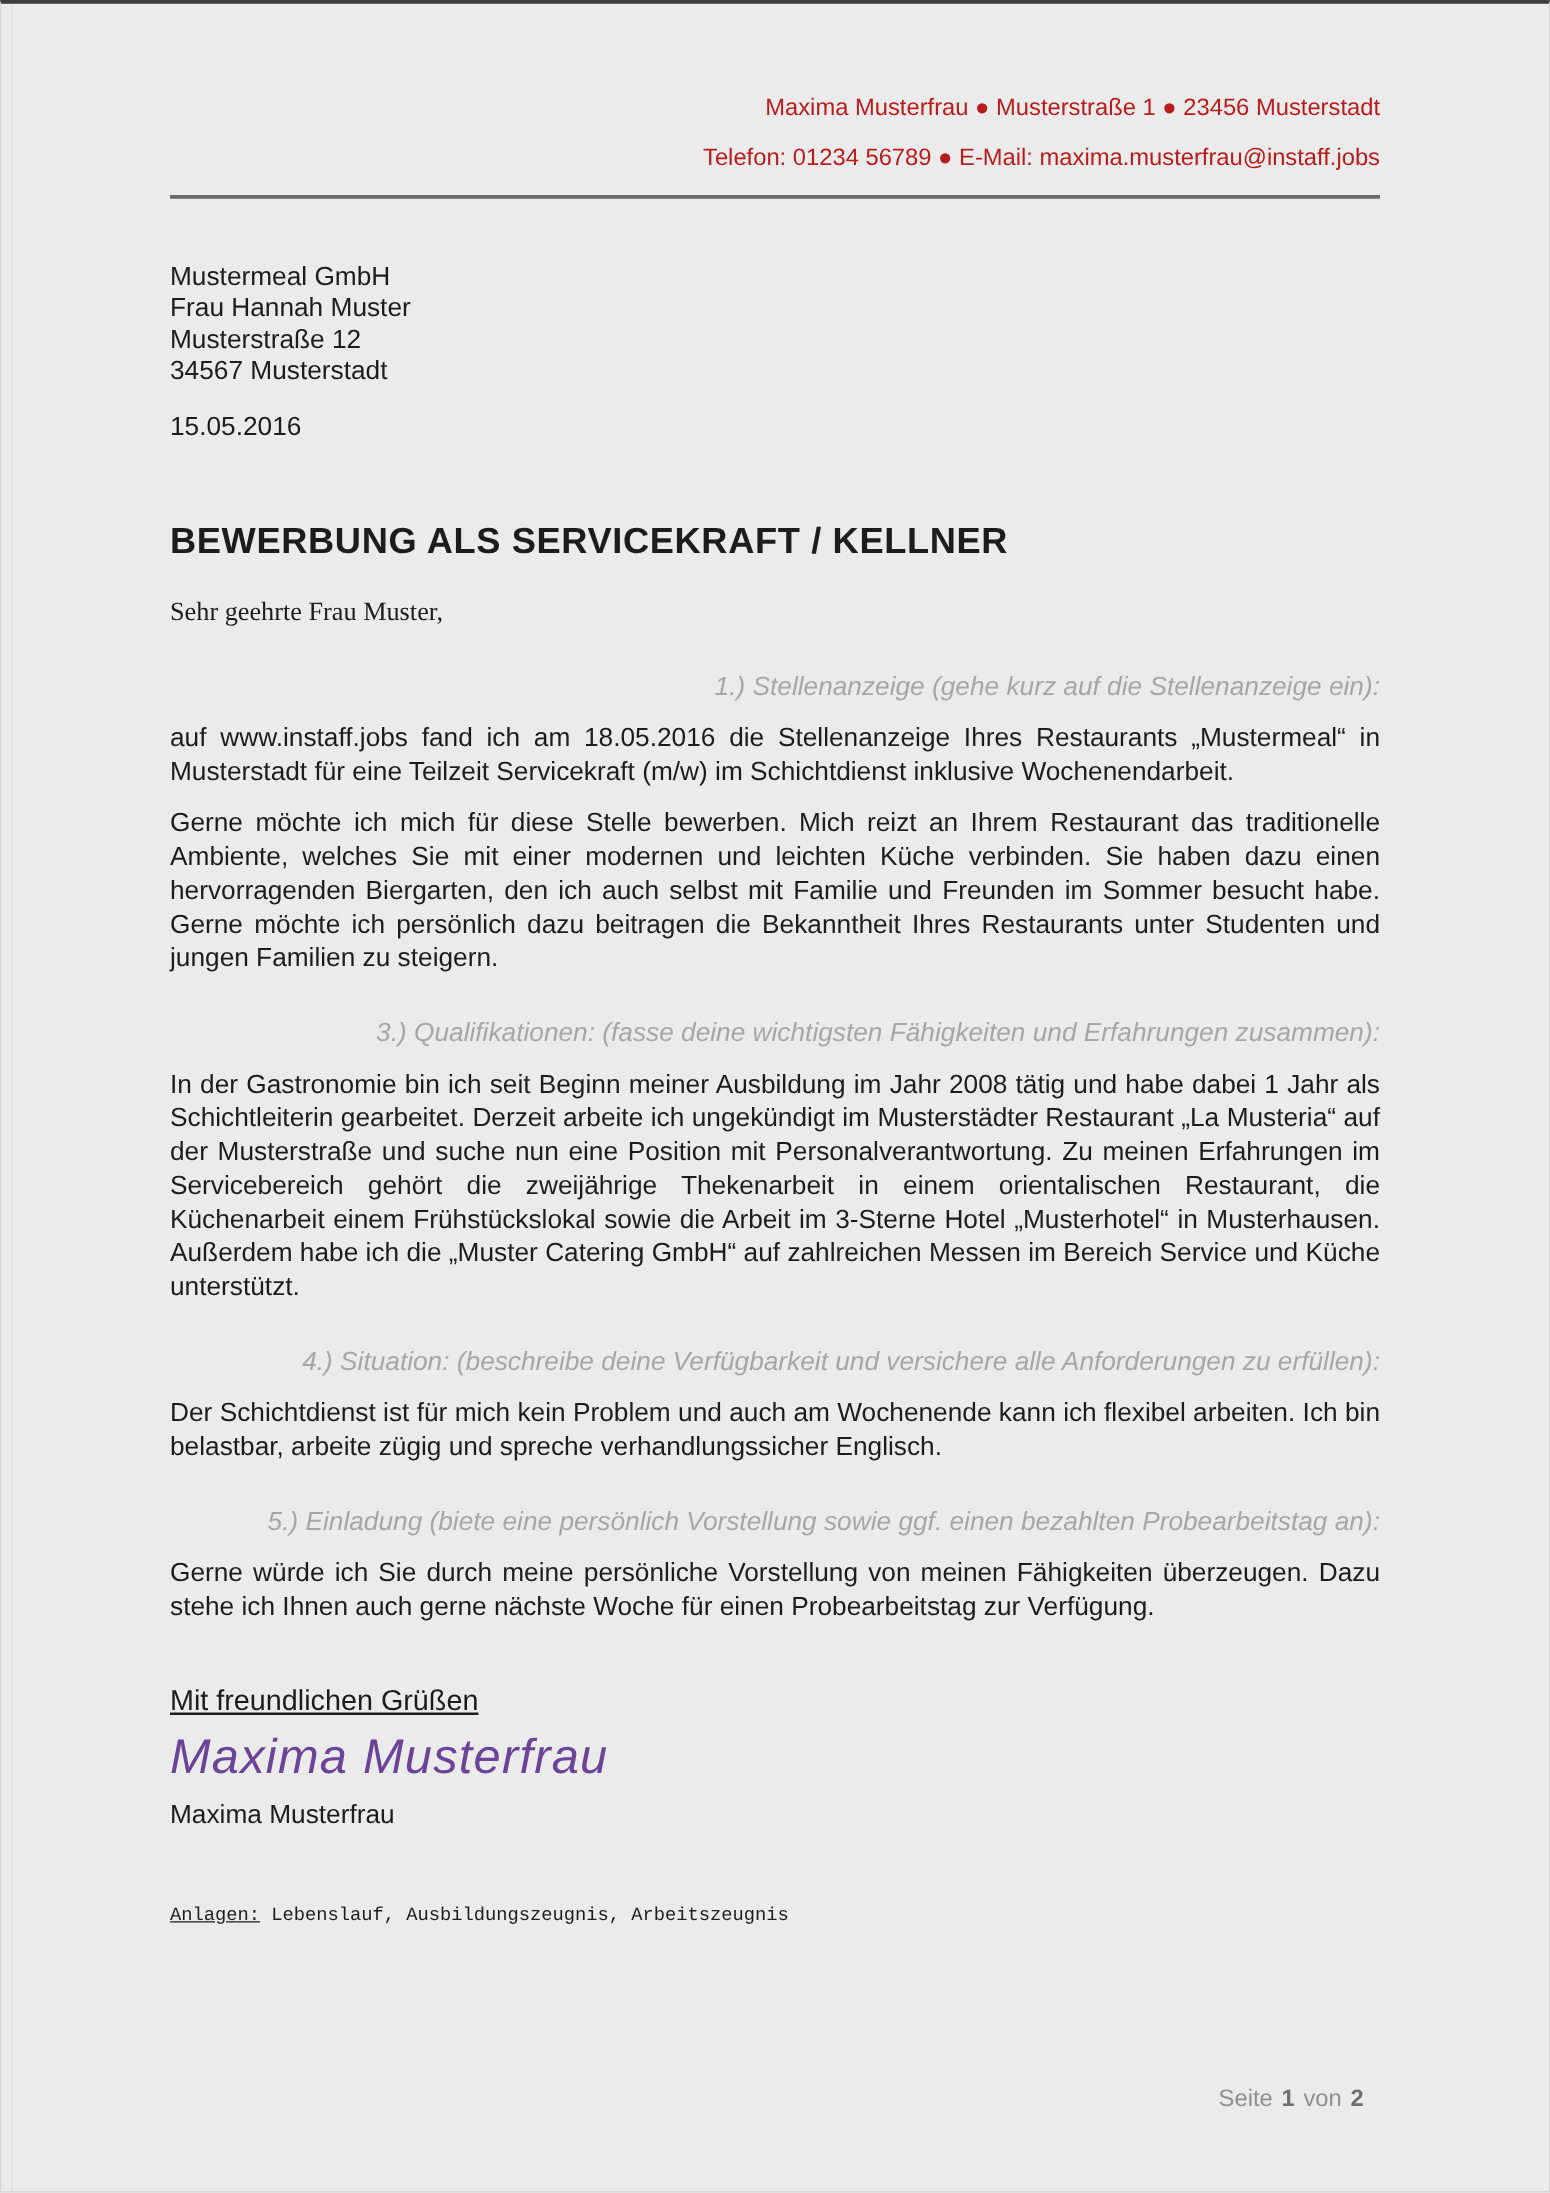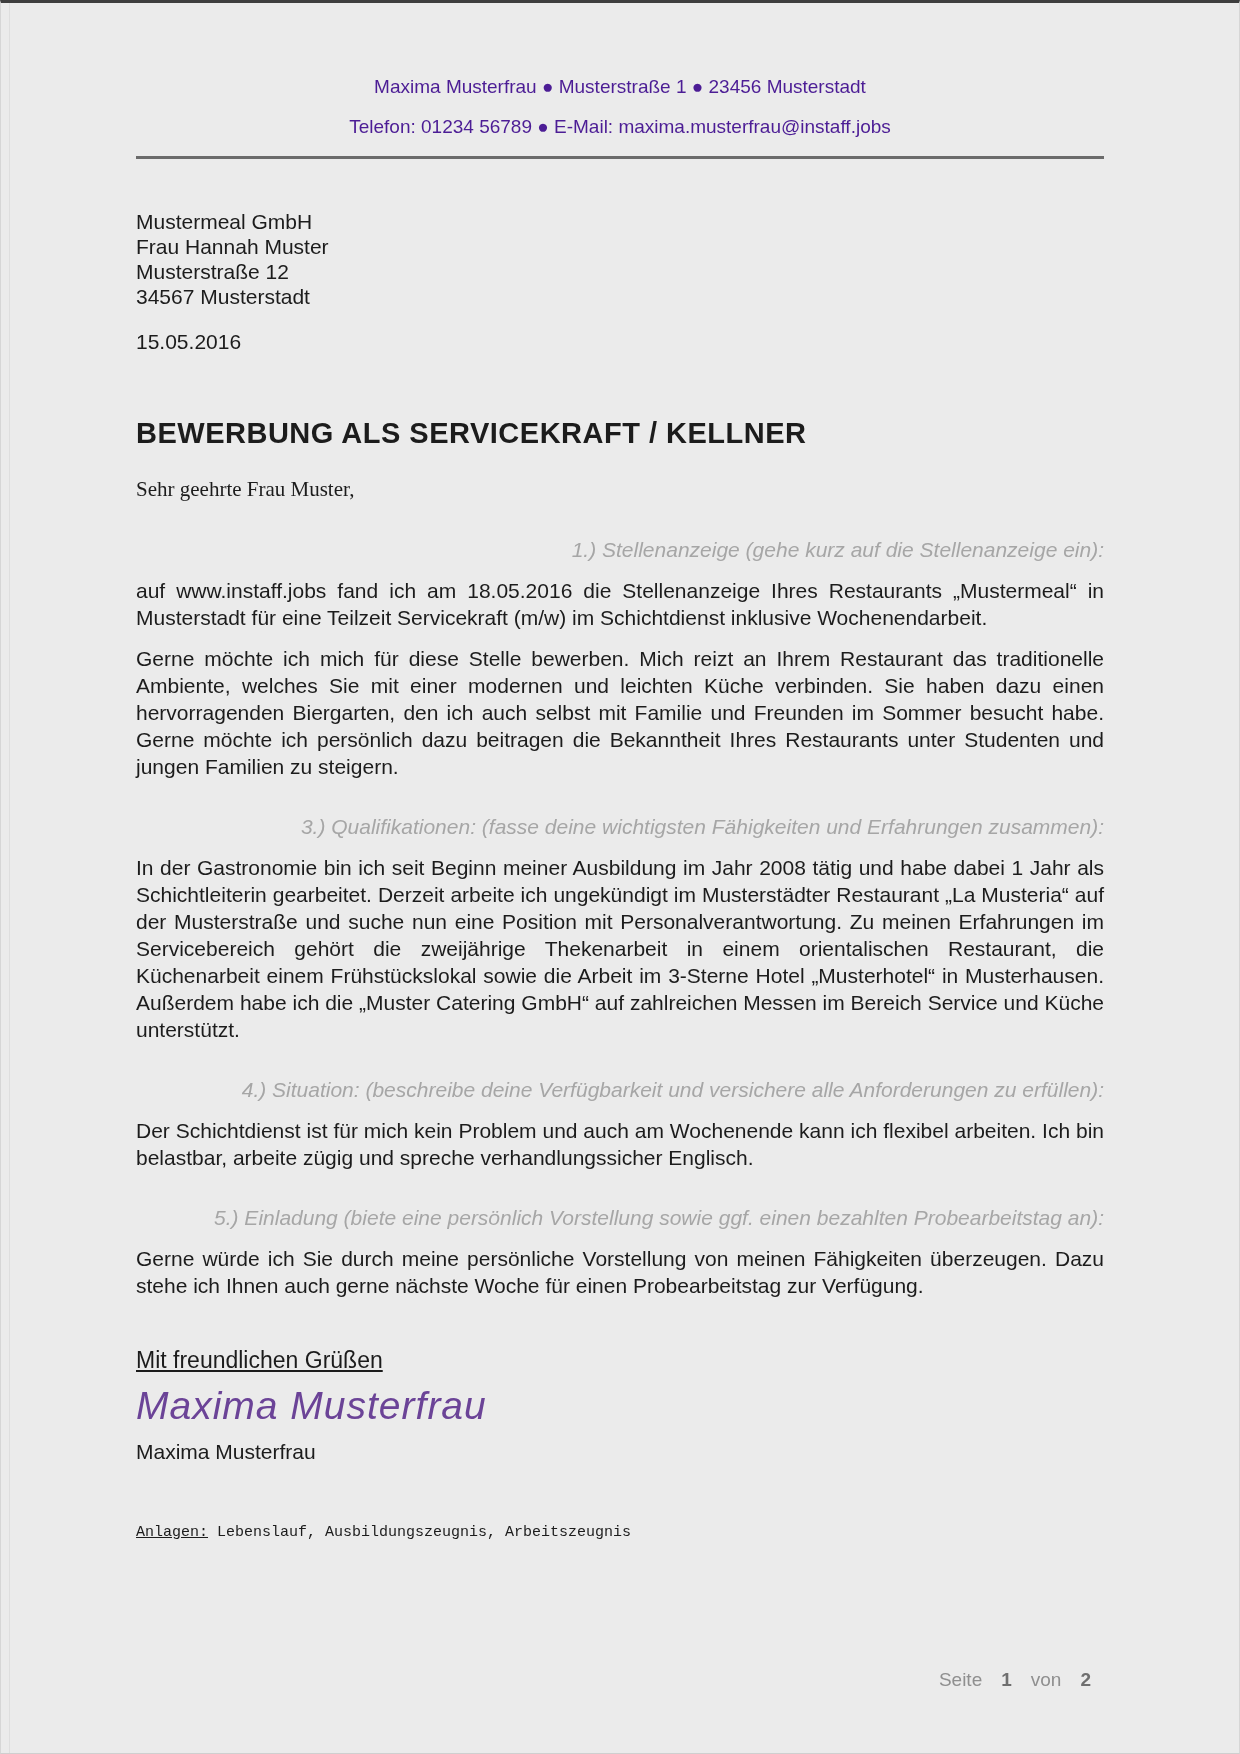--- a/index.html
+++ b/index.html
@@ -29,22 +29,22 @@
     left: 8px; top: 0; bottom: 0;
     width: 1px;
     background: #dedede;
   }
   .content {
     padding: 0 135px;
   }
   
   .letter-header {
     margin-top: 64px;
-    text-align: center;
-    color: #4c1d95;
+    text-align: right;
+    color: #b91c1c;
     font-size: 19px;
     line-height: 40px;
   }
   .header-rule {
     margin-top: 9px;
     border: none;
     border-top: 3px solid #6b6b6b;
     height: 0;
   }
   
@@ -117,21 +117,21 @@
   }
   .attachments .label {
     text-decoration: underline;
   }
   
   .page-footer {
     position: absolute;
     right: 148px;
     bottom: 62px;
     display: flex;
-    gap: 19px;
+    gap: 7px;
     font-size: 19px;
     color: #8f8f8f;
   }
   .page-footer .num {
     font-weight: bold;
     color: #6f6f6f;
   }
 </style>
 </head>
 <body>

